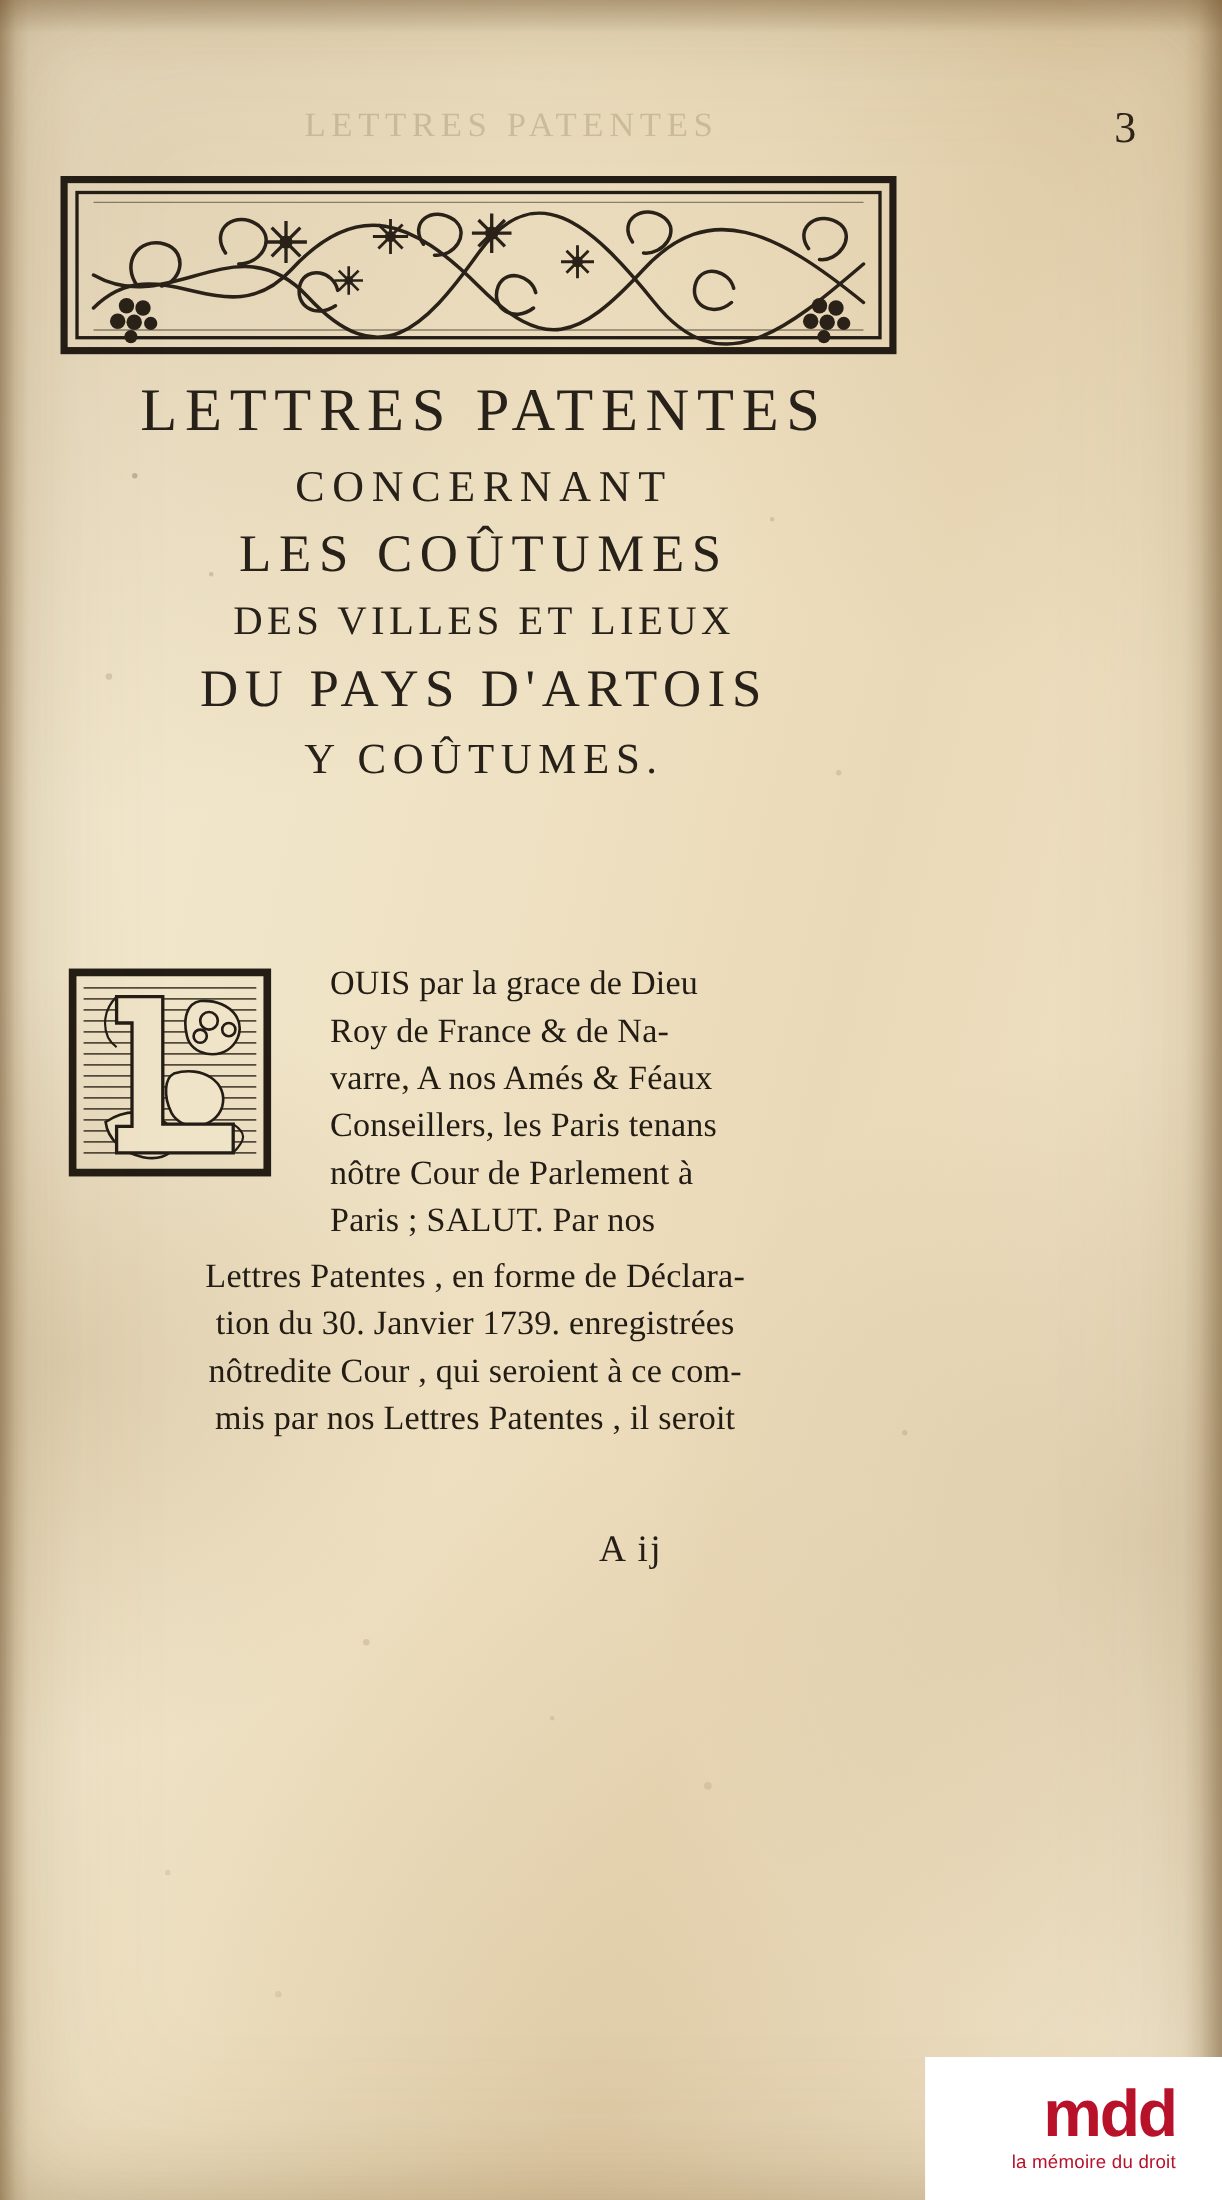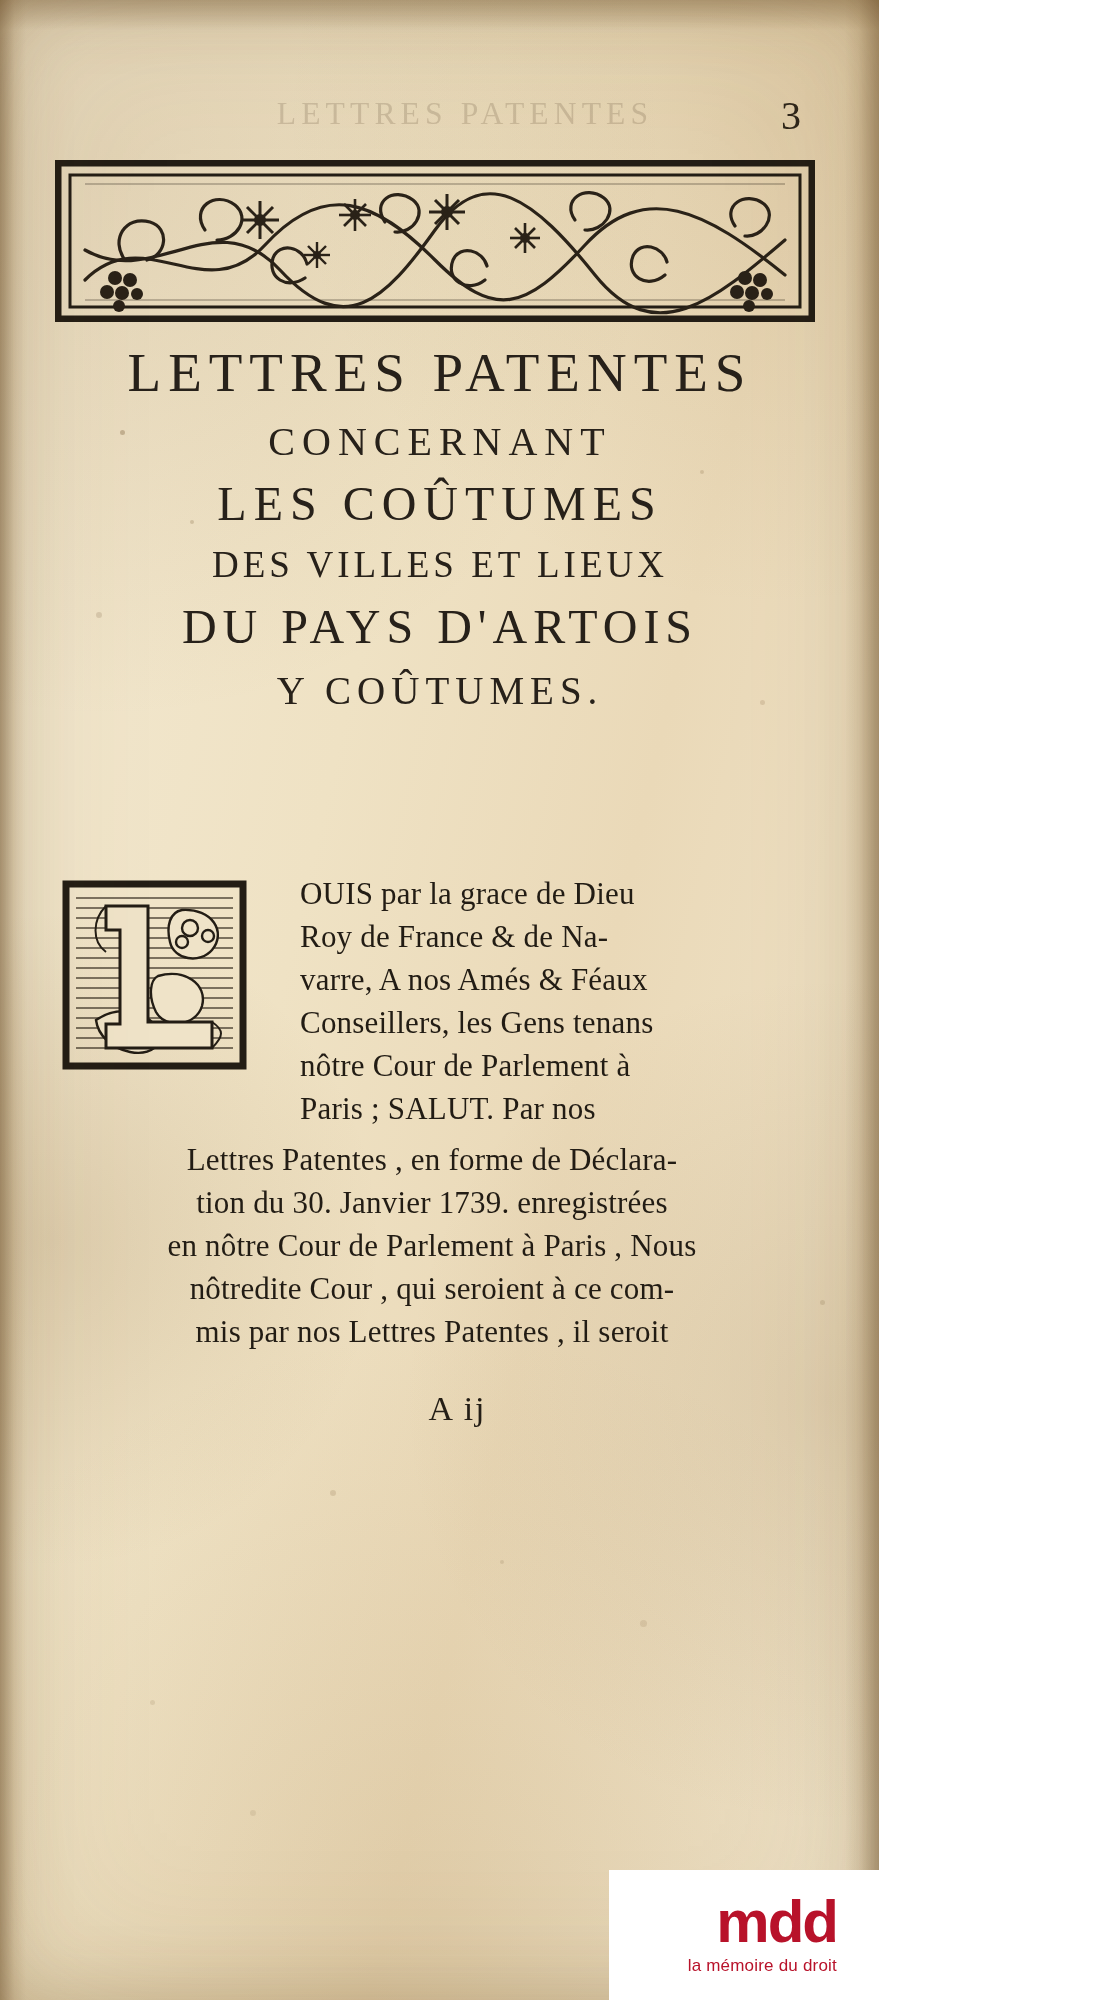--- a/index.html
+++ b/index.html
@@ -9,21 +9,21 @@
   }
   body {
     width: 1111px;
     height: 2000px;
     font-family: "Liberation Serif", serif;
     overflow: hidden;
   }
 
   #page {
     position: relative;
-    width: 879px;
+    width: 1111px;
     height: 2000px;
     background: #efe3c8;
     background-image:
       radial-gradient(circle at 12% 8%, rgba(150,115,60,0.17) 0%, rgba(150,115,60,0) 28%),
       radial-gradient(circle at 88% 6%, rgba(150,115,60,0.13) 0%, rgba(150,115,60,0) 24%),
       radial-gradient(circle at 6% 62%, rgba(140,105,55,0.18) 0%, rgba(140,105,55,0) 22%),
       radial-gradient(circle at 94% 70%, rgba(140,105,55,0.16) 0%, rgba(140,105,55,0) 26%),
       radial-gradient(circle at 50% 96%, rgba(160,125,70,0.15) 0%, rgba(160,125,70,0) 30%),
       linear-gradient(103deg, #f3e9d2 0%, #efe2c4 38%, #ead9b8 62%, #f1e6cd 100%);
     overflow: hidden;
@@ -394,29 +394,28 @@
         <path d="M44 26 C 30 40, 30 62, 44 72"></path>
         <path d="M150 168 C 162 156, 162 150, 150 142"></path>
       </g>
     </svg>
   </div>
 
   <div class="indented">
     <div class="bodyline ind-1">OUIS par la grace de Dieu</div>
     <div class="bodyline ind-2">Roy de France &amp; de Na-</div>
     <div class="bodyline ind-3">varre, A nos Amés &amp; Féaux</div>
-    <div class="bodyline ind-4">Conseillers, les Gens tenans</div>
+    <div class="bodyline ind-4">Conseillers, les Paris tenans</div>
     <div class="bodyline ind-5">nôtre Cour de Parlement à</div>
     <div class="bodyline ind-6">Paris ; SALUT. Par nos</div>
   </div>
 
   <div class="fullwidth">
     <div class="bodyline fw">Lettres Patentes , en forme de Déclara-</div>
     <div class="bodyline fw">tion du 30. Janvier 1739. enregistrées</div>
-    <div class="bodyline fw">en nôtre Cour de Parlement à Paris , Nous</div>
     <div class="bodyline fw">nôtredite Cour , qui seroient à ce com-</div>
     <div class="bodyline fw">mis par nos Lettres Patentes , il seroit</div>
   </div>
 
   <div class="signature">A ij</div>
 
   <div class="logo-white"></div>
   <div class="logo">
     <div class="logo-mark">mdd</div>
     <div class="logo-tag">la mémoire du droit</div>

